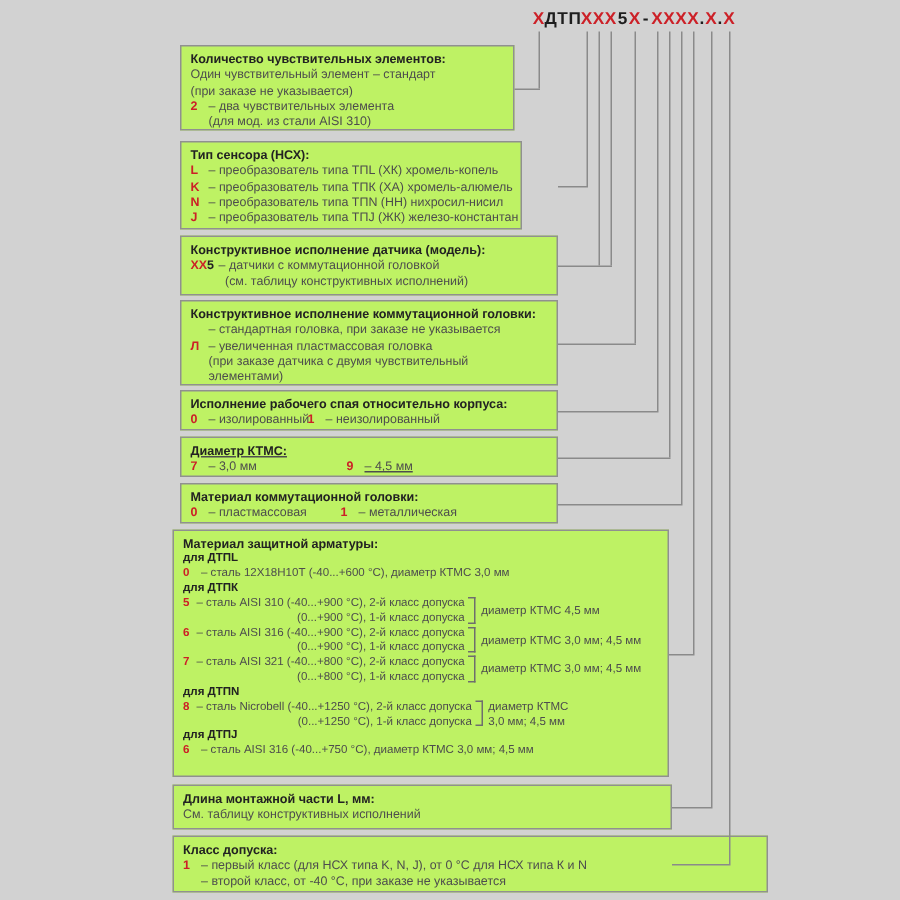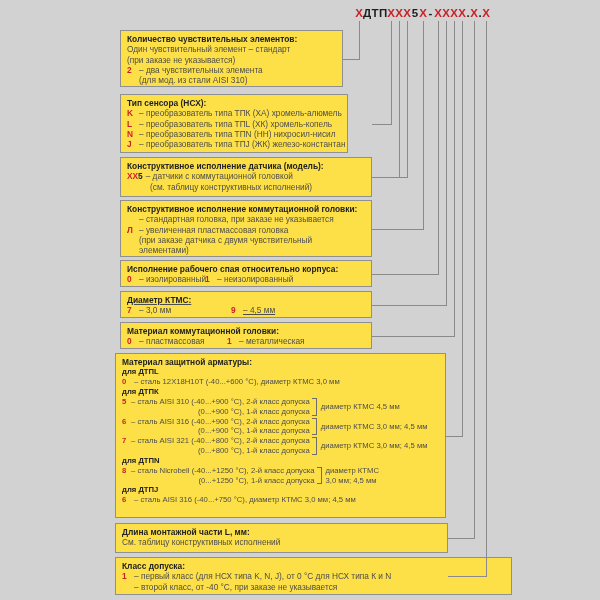--- a/index.html
+++ b/index.html
@@ -6,21 +6,21 @@
   #canvas{position:relative;width:600px;height:600px;background:#d2d2d2;
           font-family:"Liberation Sans",sans-serif;overflow:hidden;}
   
   #code{position:absolute;left:355px;top:6px;display:flex;font-weight:bold;
         font-size:11.5px;line-height:14px;color:#1e1e1e;}
   .code-ch{display:inline-block;width:8px;text-align:center;}
   .code-ch.dot{width:4px}
   .code-ch.dash{width:7px}
   .red{color:#cc2027;}
   
-  .box{position:absolute;background:#fde047;border:1px solid #909090;
+  .box{position:absolute;background:#bef264;border:1px solid #909090;
        padding:3px 6px;box-sizing:border-box;font-size:8.3px;line-height:10.3px;
        color:#4d4d4d;overflow:hidden;}
   .box-title{font-weight:bold;color:#222;font-size:8.4px;}
   .line{white-space:nowrap;}
   .key{color:#cc2027;font-weight:bold;display:inline-block;min-width:9px;}
   .keyb{font-weight:bold;color:#222;margin-right:3px;}
   .sub{font-weight:bold;color:#222;}
   .ind1{padding-left:12px;}
   .ind2{padding-left:23px;}
   .pair1{display:inline-block;}
@@ -67,22 +67,22 @@
 
 <div class="box" id="box-qty" style="left: 120px; top: 30px; width: 223px; height: 57px;">
       <div class="box-title">Количество чувствительных элементов:</div>
       <div class="line"><span>Один чувствительный элемент – стандарт</span></div>
       <div class="line"><span>(при заказе не указывается)</span></div>
       <div class="line"><span class="key" style="margin-right: 3px;">2</span><span>– два чувствительных элемента</span></div>
       <div class="line ind1"><span>(для мод. из стали AISI 310)</span></div>
     </div>
     <div class="box" id="box-sensor" style="left: 120px; top: 94px; width: 228px; height: 59px;">
       <div class="box-title">Тип сенсора (НСХ):</div>
+      <div class="line"><span class="key" style="margin-right: 3px;">L</span><span>– преобразователь типа ТПL (ХК) хромель-копель</span></div>
       <div class="line"><span class="key" style="margin-right: 3px;">K</span><span>– преобразователь типа ТПК (ХА) хромель-алюмель</span></div>
-      <div class="line"><span class="key" style="margin-right: 3px;">L</span><span>– преобразователь типа ТПL (ХК) хромель-копель</span></div>
       <div class="line"><span class="key" style="margin-right: 3px;">N</span><span>– преобразователь типа ТПN (НН) нихросил-нисил</span></div>
       <div class="line"><span class="key" style="margin-right: 3px;">J</span><span>– преобразователь типа ТПJ (ЖК) железо-константан</span></div>
     </div>
     <div class="box" id="box-model" style="left: 120px; top: 157px; width: 252px; height: 40px;">
       <div class="box-title">Конструктивное исполнение датчика (модель):</div>
       <div class="line"><span class="key" style="margin-right: 0px;">ХХ</span><span class="keyb">5</span><span>– датчики с коммутационной головкой</span></div>
       <div class="line ind2"><span>(см. таблицу конструктивных исполнений)</span></div>
     </div>
     <div class="box" id="box-head_design" style="left: 120px; top: 200px; width: 252px; height: 57px;">
       <div class="box-title">Конструктивное исполнение коммутационной головки:</div>

